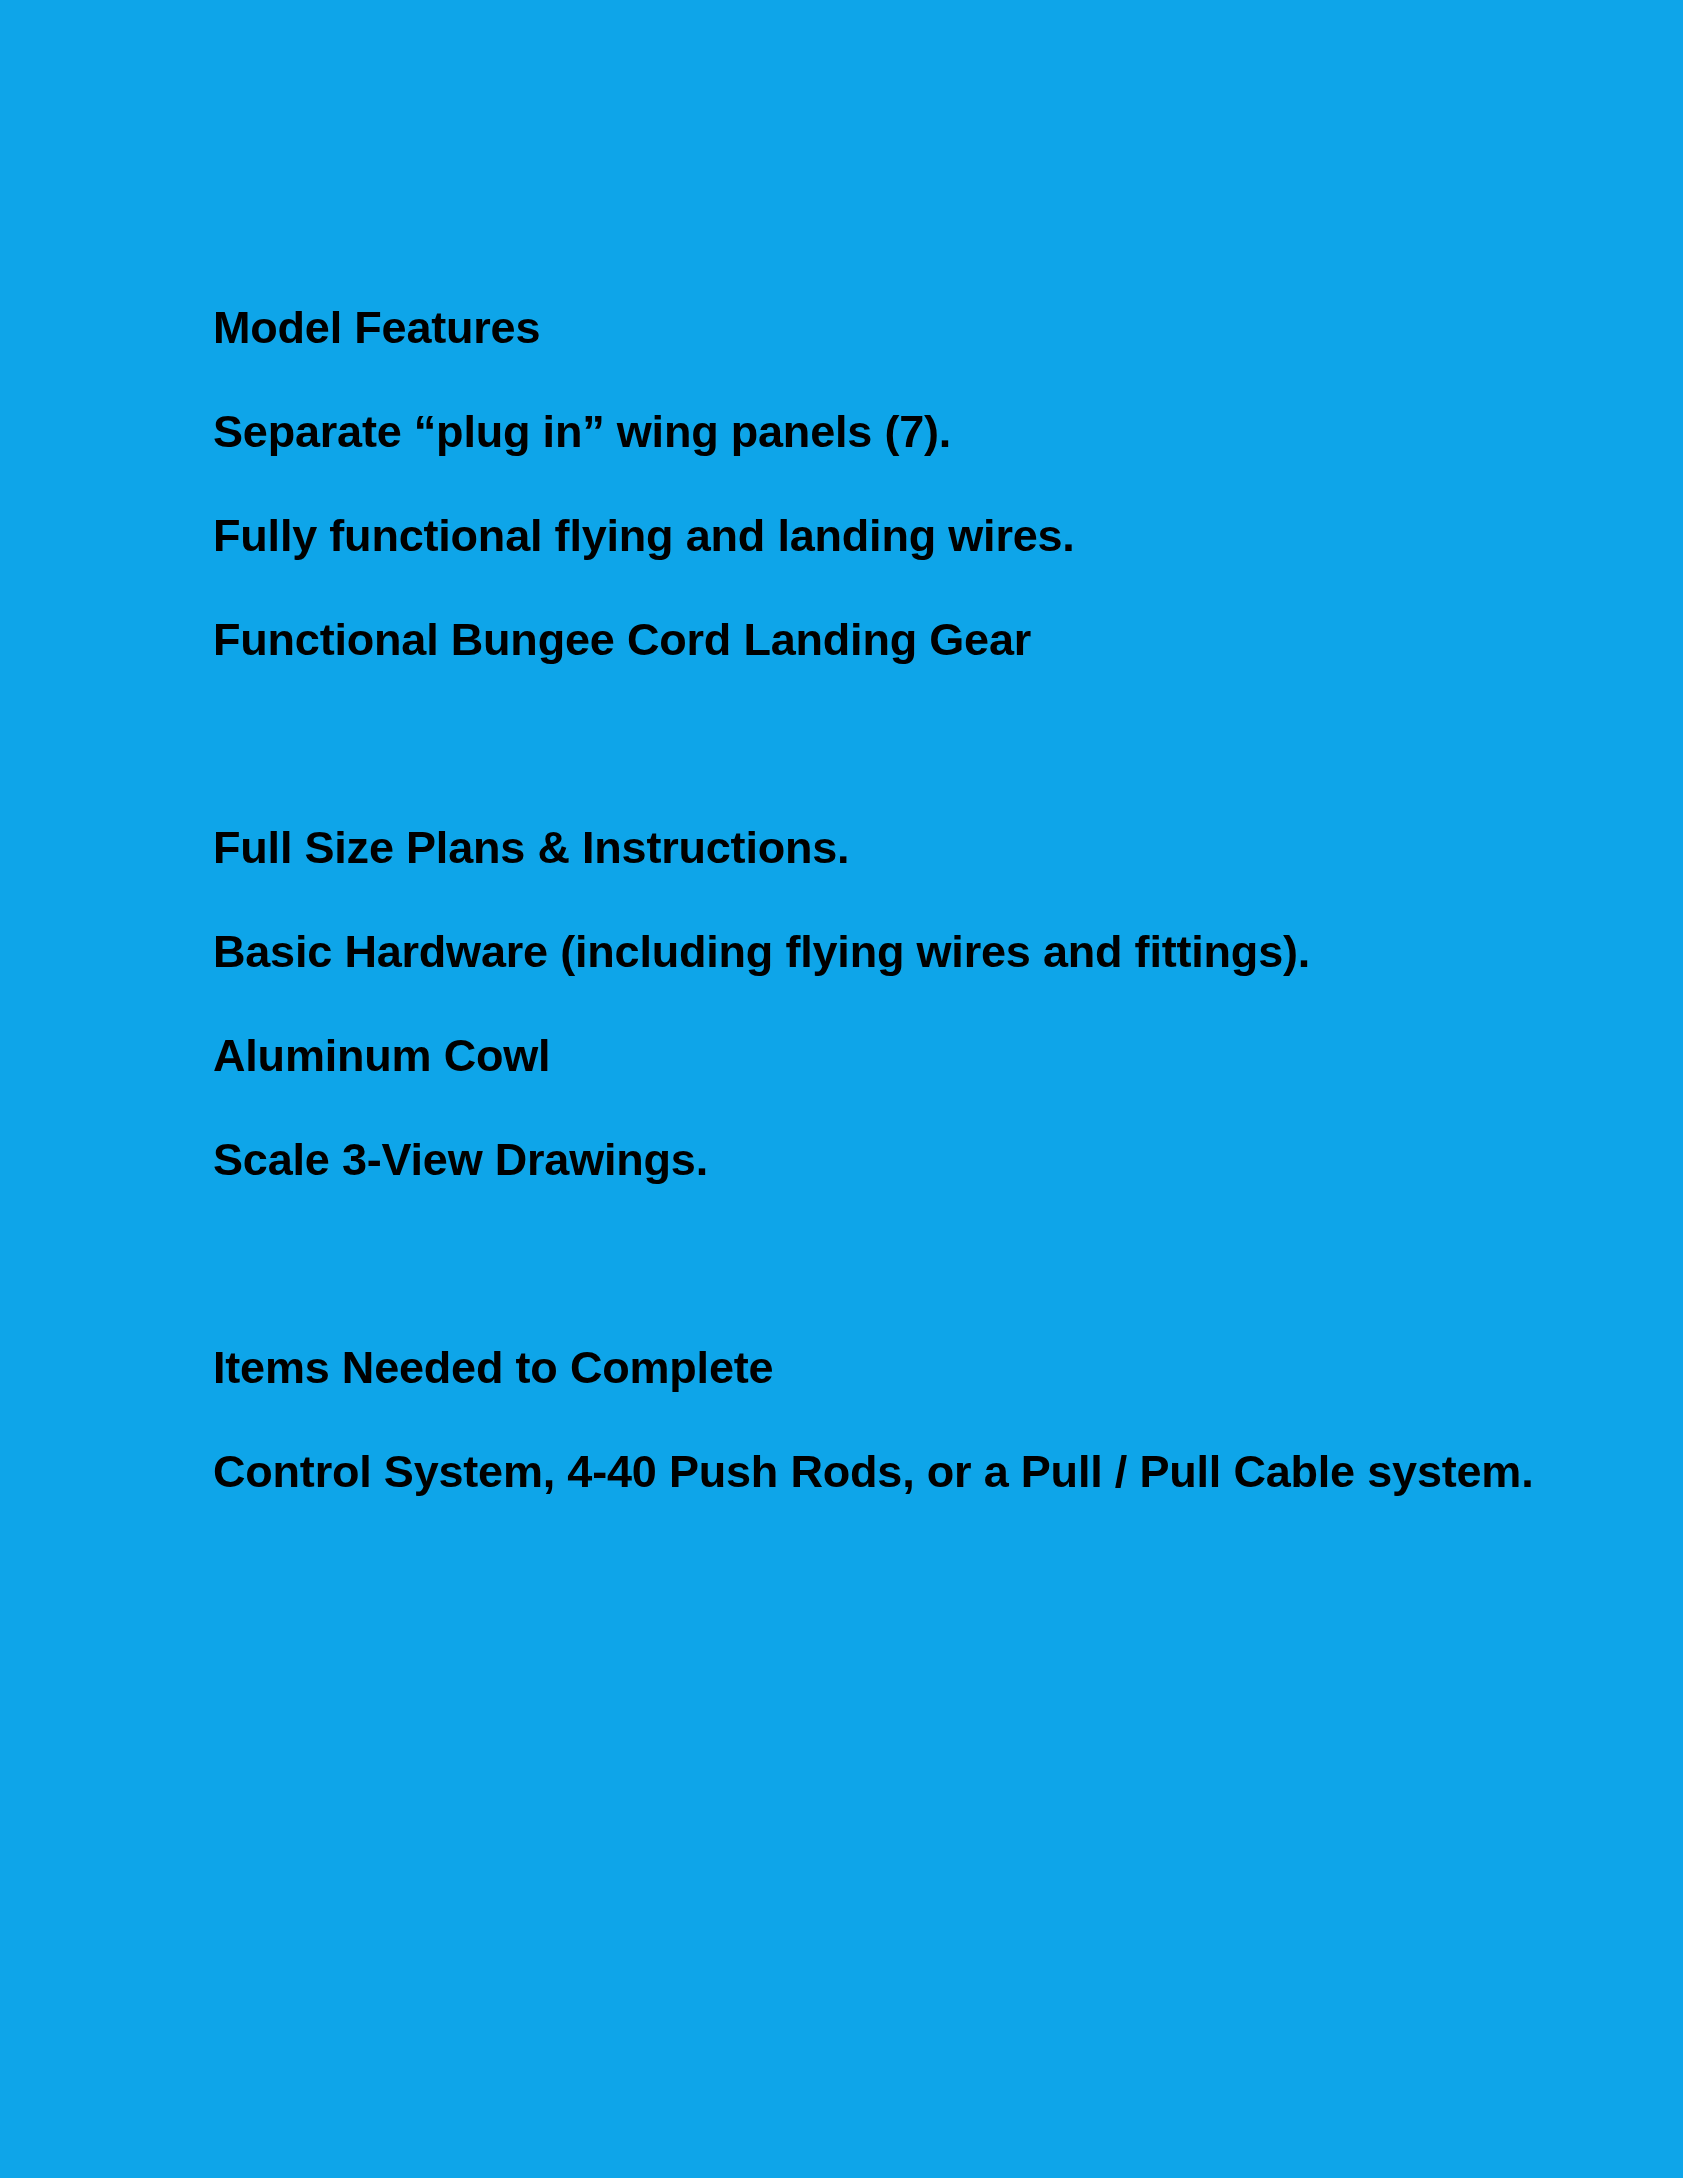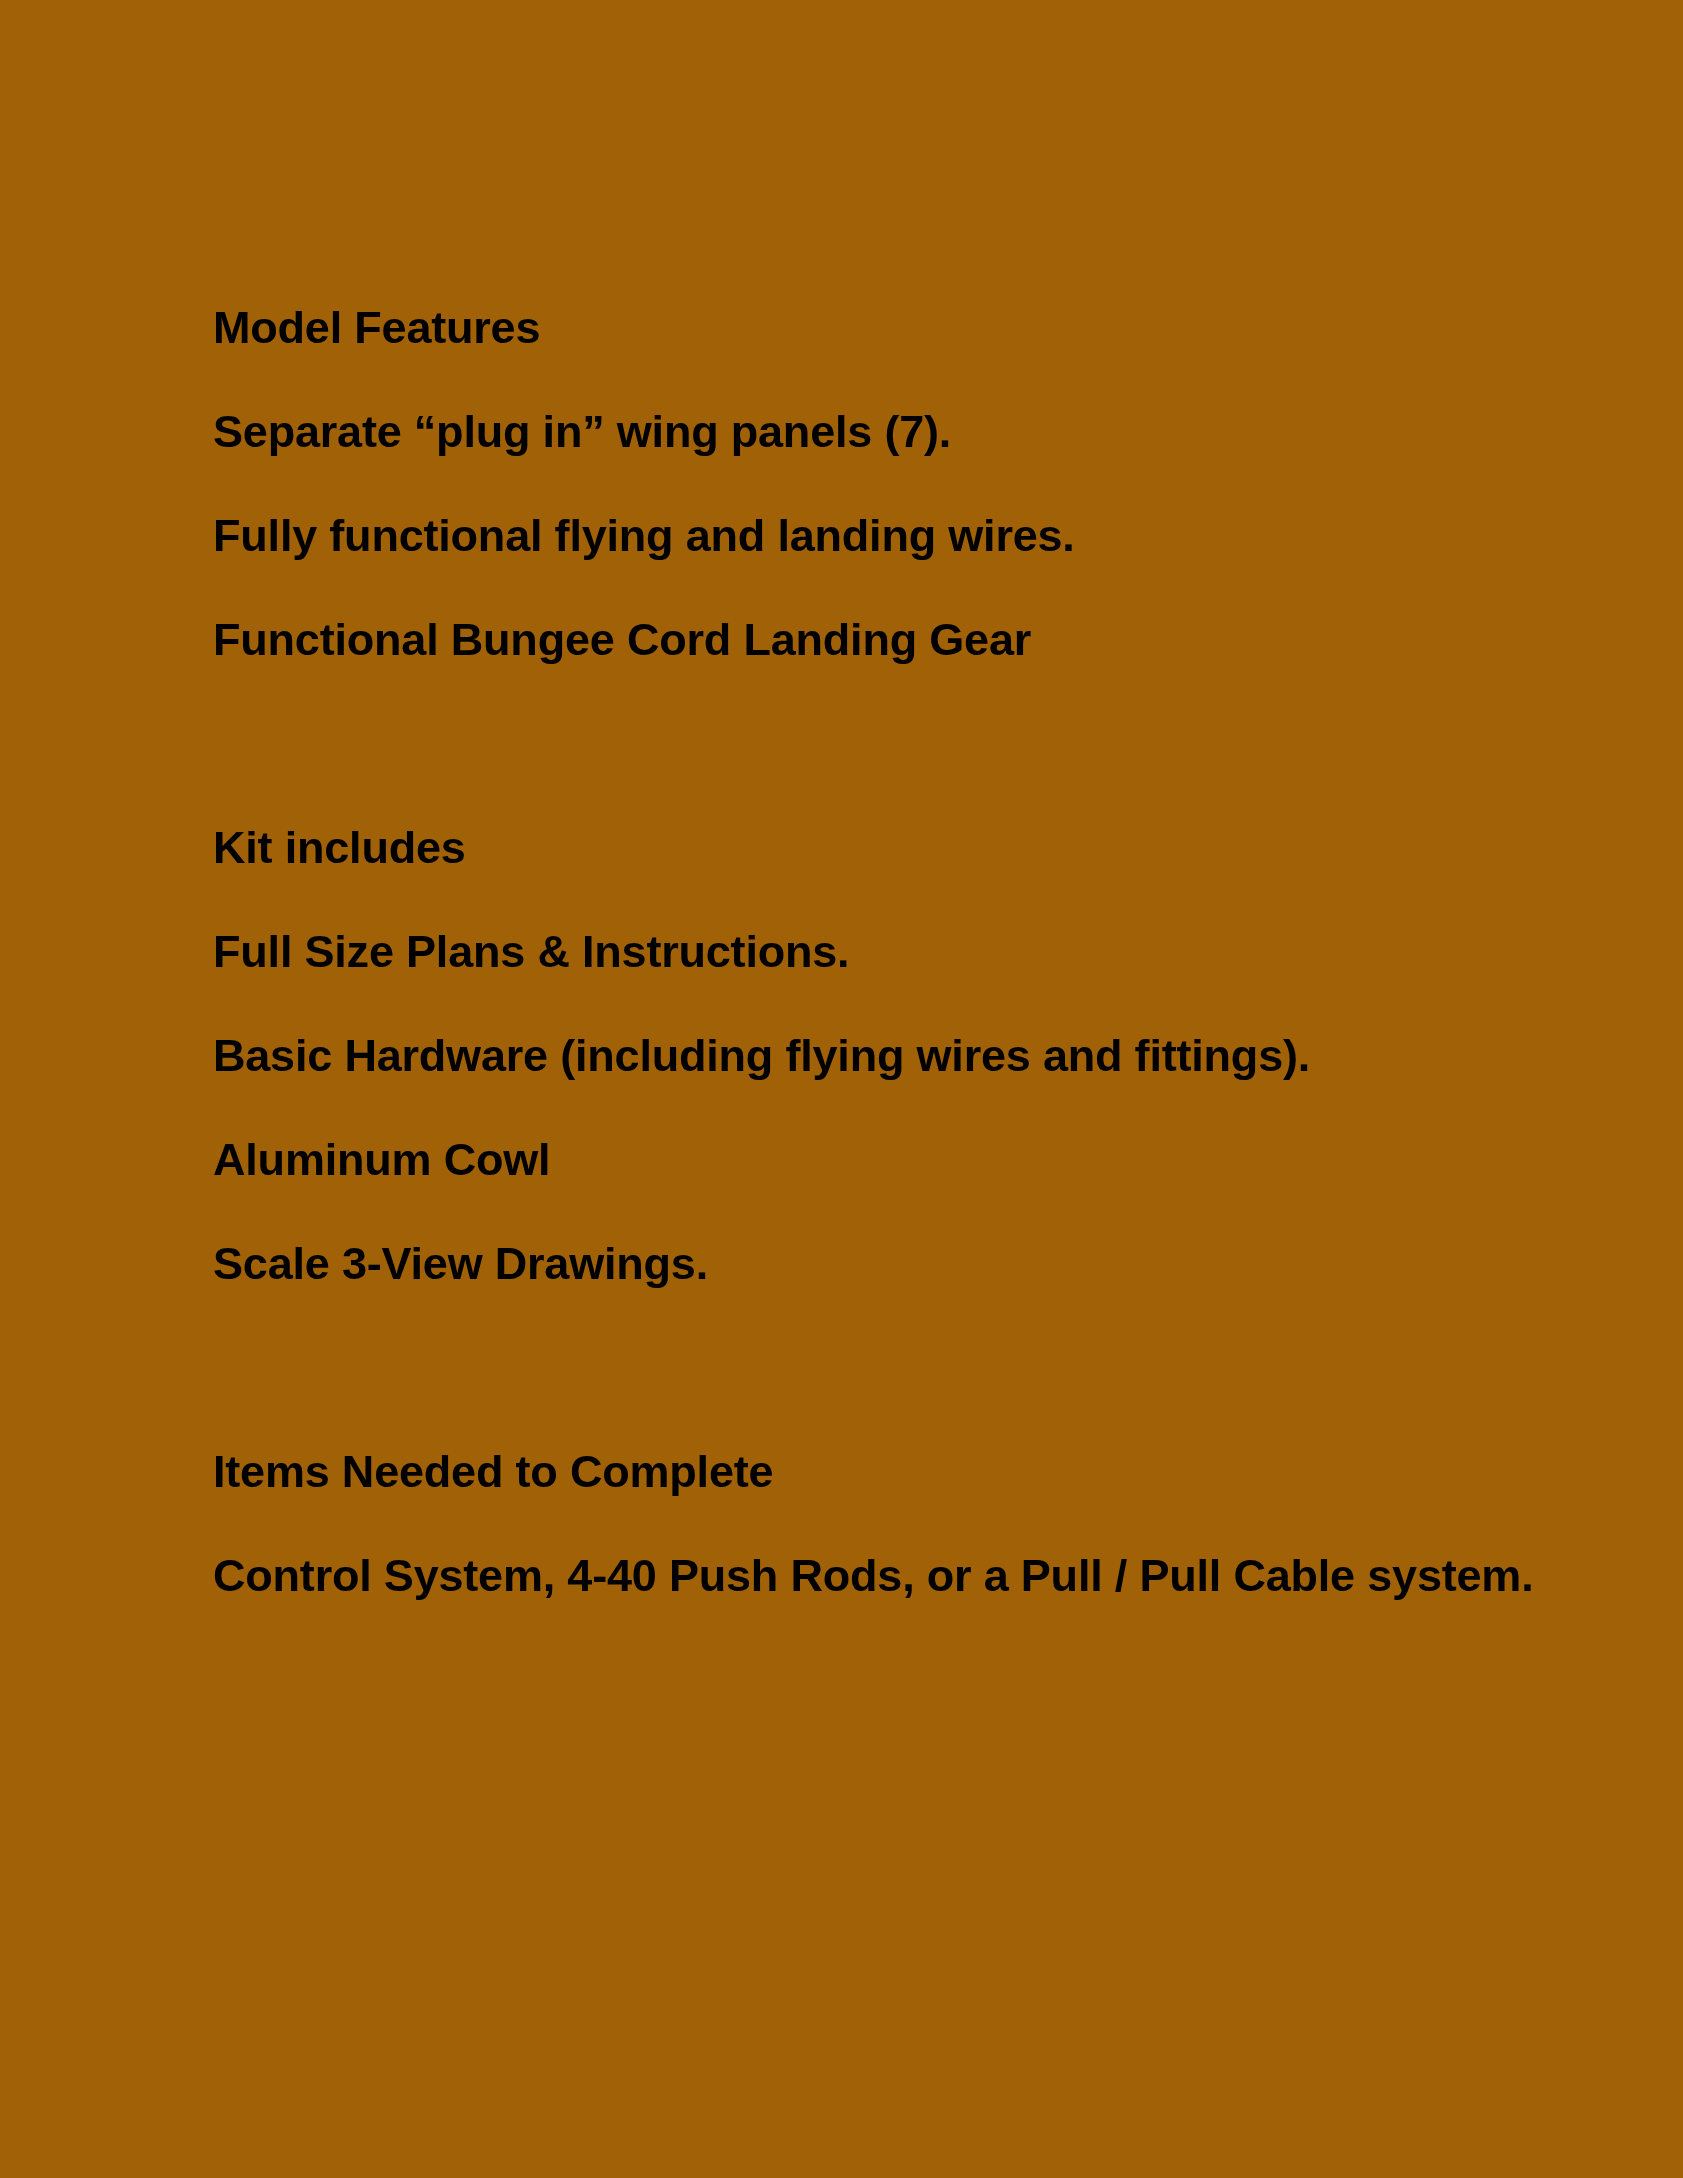--- a/index.html
+++ b/index.html
@@ -8,21 +8,21 @@
     background: #ffffff;
   }
   body {
     width: 1683px;
     height: 2178px;
   }
   .page {
     box-sizing: border-box;
     width: 1683px;
     height: 2178px;
-    background: #a16207;
+    background: #0ea5e9;
     color: #000000;
     padding: 291px 94px 0 213px;
     font-family: "Liberation Sans", sans-serif;
     font-weight: 700;
     overflow: hidden;
   }
   .doc-section {
     margin: 0;
     padding: 0;
   }
@@ -45,21 +45,20 @@
   <section class="doc-section">
     <p class="line">Model Features</p>
     <p class="line">Separate “plug in” wing panels (7).</p>
     <p class="line">Fully functional flying and landing wires.</p>
     <p class="line">Functional Bungee Cord Landing Gear</p>
   </section>
 
   <div class="section-gap"></div>
 
   <section class="doc-section">
-    <p class="line">Kit includes</p>
     <p class="line">Full Size Plans &amp; Instructions.</p>
     <p class="line">Basic Hardware (including flying wires and fittings).</p>
     <p class="line">Aluminum Cowl</p>
     <p class="line">Scale 3-View Drawings.</p>
   </section>
 
   <div class="section-gap"></div>
 
   <section class="doc-section">
     <p class="line">Items Needed to Complete</p>

